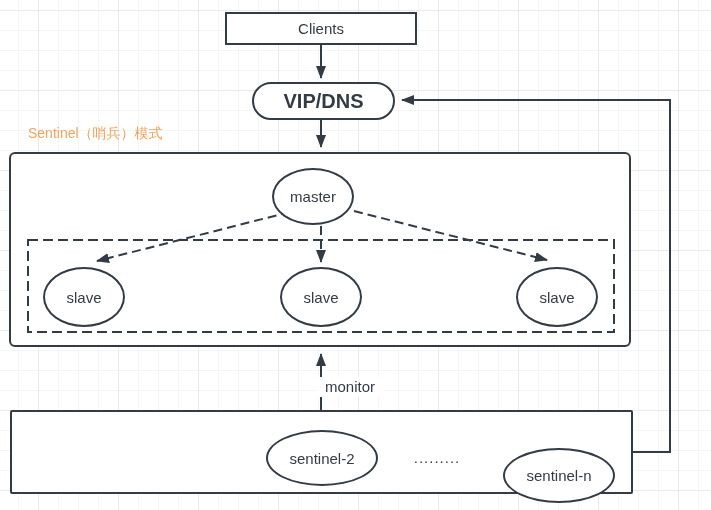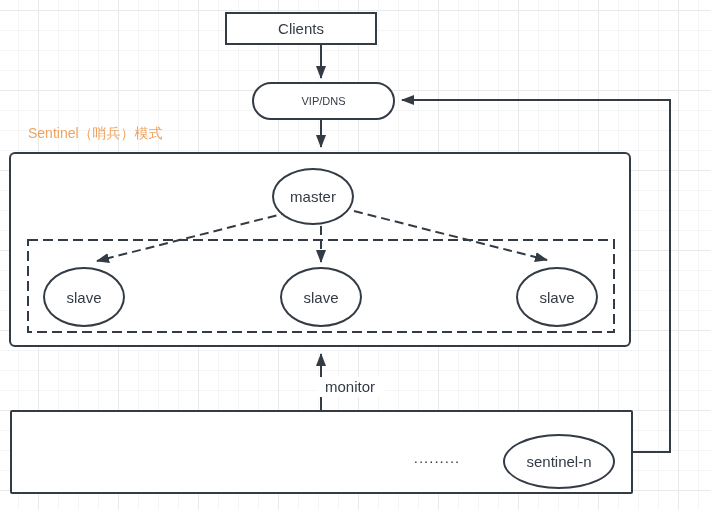--- a/index.html
+++ b/index.html
@@ -36,21 +36,21 @@
     display: flex;
     align-items: center;
     justify-content: center;
     background: #ffffff;
     border: 2px solid #333b45;
     font-size: 15px;
     z-index: 3;
     white-space: nowrap;
   }
   .ellipse { border-radius: 50%; }
-  .pill { border-radius: 19px; font-size: 11px; }
+  .pill { border-radius: 19px; font-size: 20px; font-weight: bold; }
   .section-label {
     position: absolute;
     left: 28px; top: 125px;
     font-size: 14px;
     color: #f0a35e;
     z-index: 2;
     white-space: nowrap;
   }
   .edge-label {
     position: absolute;
@@ -62,31 +62,31 @@
     white-space: nowrap;
   }
   .dots-label {
     position: absolute;
     font-size: 15px;
     letter-spacing: 1px;
     text-align: center;
     z-index: 3;
     line-height: 20px;
   }
-  #node-clients   { left: 225px; top: 12px;  width: 152px; height: 33px; }
+  #node-clients   { left: 225px; top: 12px;  width: 192px; height: 33px; }
   #node-vip       { left: 252px; top: 82px;  width: 143px; height: 38px; }
   #sentinel-box   { left: 9px;   top: 152px; width: 622px; height: 195px; border-radius: 6px; }
   #node-master    { left: 272px; top: 168px; width: 82px;  height: 57px; }
   #node-slave-1   { left: 43px;  top: 267px; width: 82px;  height: 60px; }
   #node-slave-2   { left: 280px; top: 267px; width: 82px;  height: 60px; }
   #node-slave-3   { left: 516px; top: 267px; width: 82px;  height: 60px; }
   #sentinels-box  { left: 10px;  top: 410px; width: 623px; height: 84px; border-radius: 2px; }
   #node-sentinel-1 { left: 28px;  top: 430px; width: 112px; height: 57px; }
   #node-sentinel-2 { left: 266px; top: 430px; width: 112px; height: 56px; }
-  #node-sentinel-n { left: 503px; top: 434px; width: 112px; height: 55px; }
+  #node-sentinel-n { left: 503px; top: 448px; width: 112px; height: 55px; }
   #label-dots     { left: 406px; top: 448px; width: 62px; }
   #label-monitor  { left: 289px; top: 377px; width: 66px; height: 20px; margin-left: 28px; }
   #label-modified { left: 634px; top: 386px; width: 76px; height: 20px; }
 </style>
 </head>
 <body>
 
 <div class="canvas">
 
   <div class="container-box" id="sentinel-box"></div>
@@ -127,20 +127,23 @@
   <div class="node ellipse" id="node-slave-1">
     <span>slave</span>
   </div>
   <div class="node ellipse" id="node-slave-2">
     <span>slave</span>
   </div>
   <div class="node ellipse" id="node-slave-3">
     <span>slave</span>
   </div>
 
+  <div class="node ellipse" id="node-sentinel-2">
+    <span>sentinel-2</span>
+  </div>
   <div class="dots-label" id="label-dots">.........</div>
   <div class="node ellipse" id="node-sentinel-n">
     <span>sentinel-n</span>
   </div>
 
   <div class="edge-label" id="label-monitor">monitor</div>
 
 </div>
 
 </body></html>

